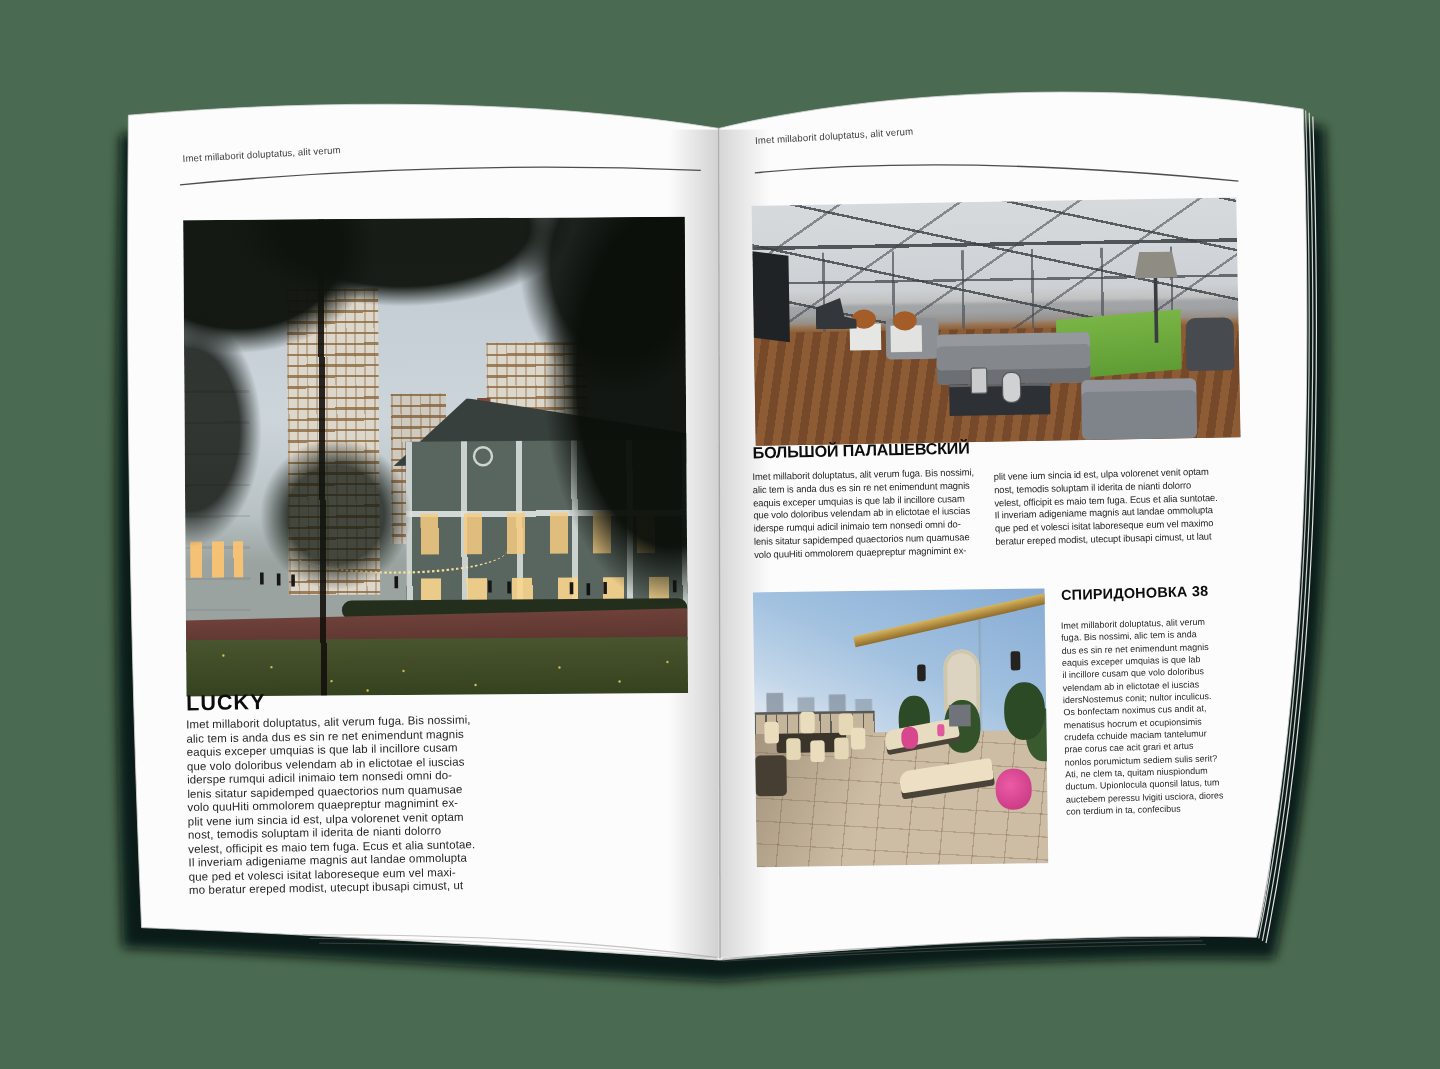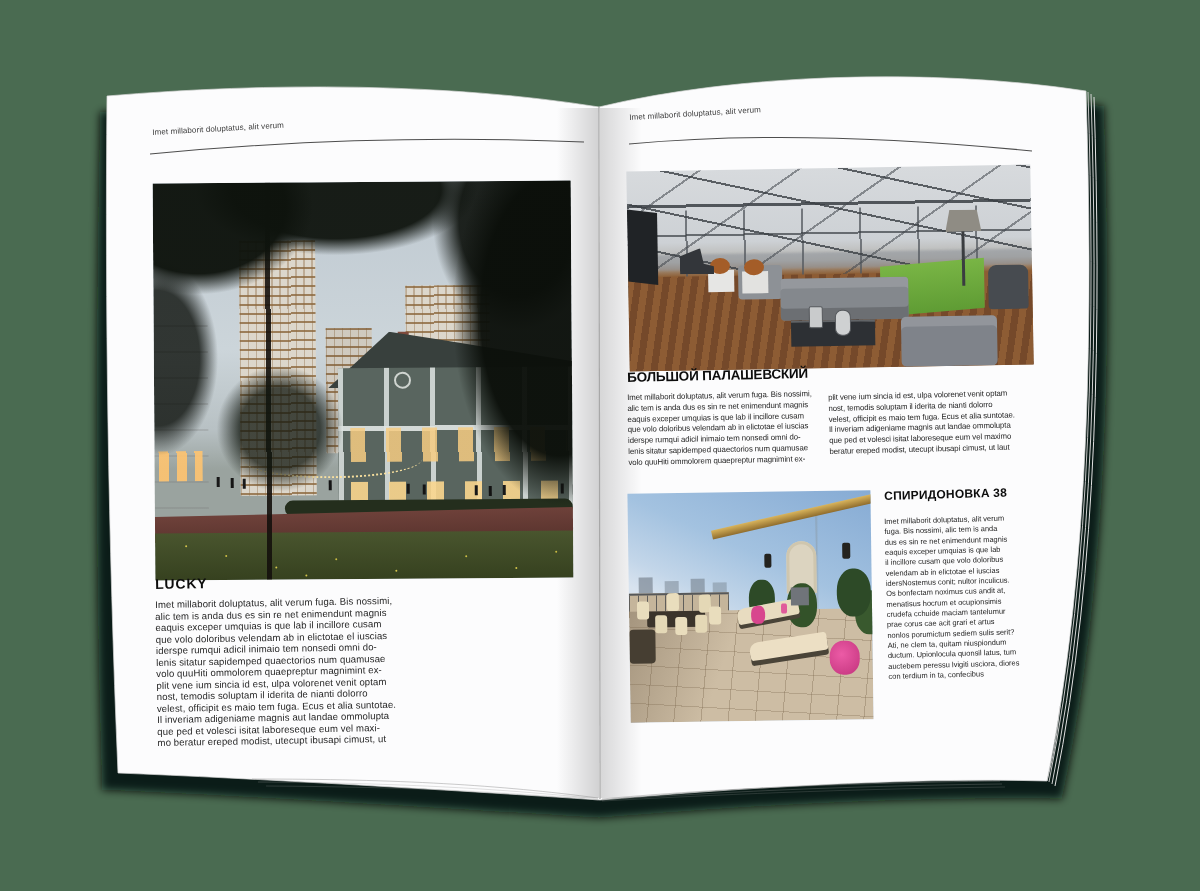--- a/index.html
+++ b/index.html
@@ -6,21 +6,21 @@
     background:#4a6b51;font-family:"Liberation Sans","DejaVu Sans",sans-serif;}
   .scene{position:relative;width:1200px;height:891px;}
   .scene > svg{position:absolute;left:0;top:0;}
 
   
   .abs{position:absolute;transform-origin:left top;}
   .running-header{font-size:8px;letter-spacing:.1px;color:#3c3c3c;}
   .rh-left{left:152px;top:128px;transform:rotate(-3.2deg);}
   .rh-right{left:629px;top:113px;transform:rotate(-3.4deg);}
   h2{margin:0;padding:0;color:#0d0d0d;font-weight:700;}
-  .lucky-heading{left:155px;top:576px;font-size:14px;letter-spacing:.8px;transform:rotate(-1deg);}
+  .lucky-heading{left:155px;top:576px;font-size:18px;letter-spacing:.8px;transform:rotate(-1deg);}
   .bolshoy-heading{left:627px;top:370px;font-size:13.5px;letter-spacing:-.2px;transform:rotate(-1.3deg);}
   .spiri-heading{left:884px;top:489px;font-size:12px;letter-spacing:.2px;transform:rotate(-1.6deg);}
   .body-text{white-space:pre-line;color:#262626;text-align:left;}
   .lucky-body{left:155px;top:599px;width:272px;font-size:9.6px;line-height:11.5px;letter-spacing:.1px;transform:rotate(-1deg);}
   .col1{left:627px;top:393px;width:205px;font-size:7.9px;line-height:10.75px;letter-spacing:-.1px;transform:rotate(-1.2deg);}
   .col2{left:828px;top:393px;width:200px;font-size:7.9px;line-height:10.75px;letter-spacing:-.1px;transform:rotate(-1.4deg);}
   .spiri-body{left:884px;top:517px;width:170px;font-size:7.5px;line-height:10.35px;transform:rotate(-1.6deg);}
 
   
   .photo{position:absolute;overflow:hidden;transform-origin:center;}

